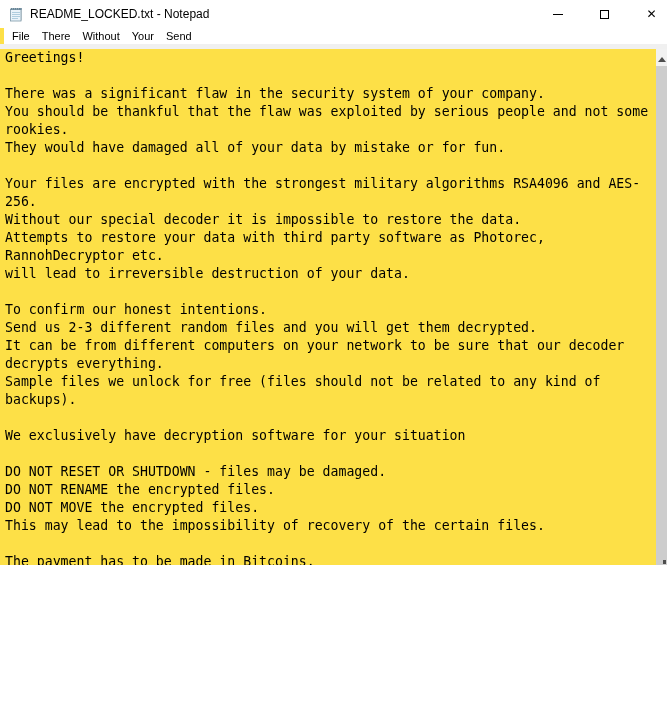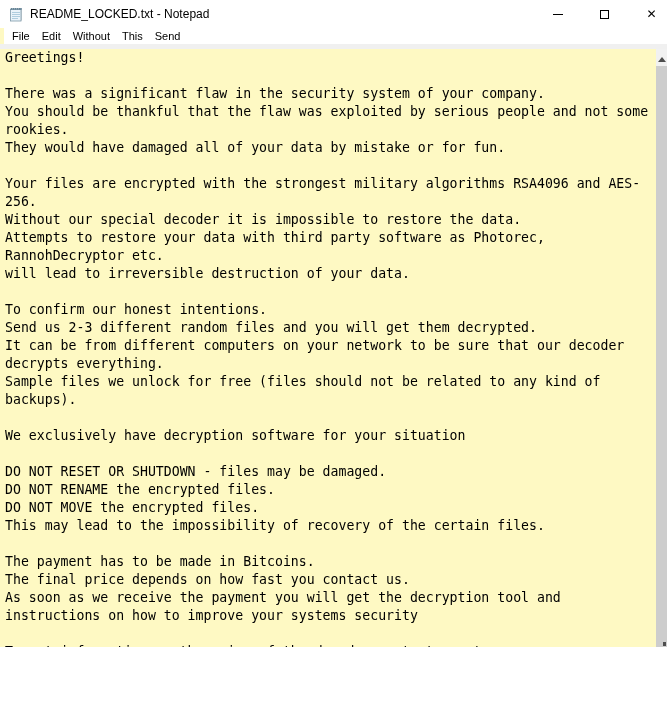--- a/index.html
+++ b/index.html
@@ -1,19 +1,19 @@
 <!DOCTYPE html>
 <html><head>
 <meta charset="utf-8">
 <style>
   html,body{margin:0;padding:0;background:#ffffff;}
   .window{
     position:relative;
-    width:667px;height:647px;
-    background:#fef9c3;
+    width:667px;height:565px;
+    background:#fde047;
     overflow:hidden;
     font-family:"Liberation Sans",sans-serif;
     color:#000;
   }
   
   .titlebar{
     position:absolute;left:0;top:0;width:100%;height:28px;
     display:flex;align-items:center;
     background:#ffffff;
   }
@@ -101,23 +101,23 @@
     <div class="cap-btn max">
       <span class="glyph-max"></span>
     </div>
     <div class="cap-btn close">
       <span class="glyph-close">✕</span>
     </div>
   </div>
 
   <nav class="menubar">
       <div class="menu-item">File</div>
-      <div class="menu-item">Edit</div>
+      <div class="menu-item">There</div>
       <div class="menu-item">Without</div>
-      <div class="menu-item">This</div>
+      <div class="menu-item">Your</div>
       <div class="menu-item">Send</div>
     </nav>
   <div class="menu-strip"></div>
 
   <div class="editor">Greetings!
 
 There was a significant flaw in the security system of your company.
 You should be thankful that the flaw was exploited by serious people and not some
 rookies.
 They would have damaged all of your data by mistake or for fun.

